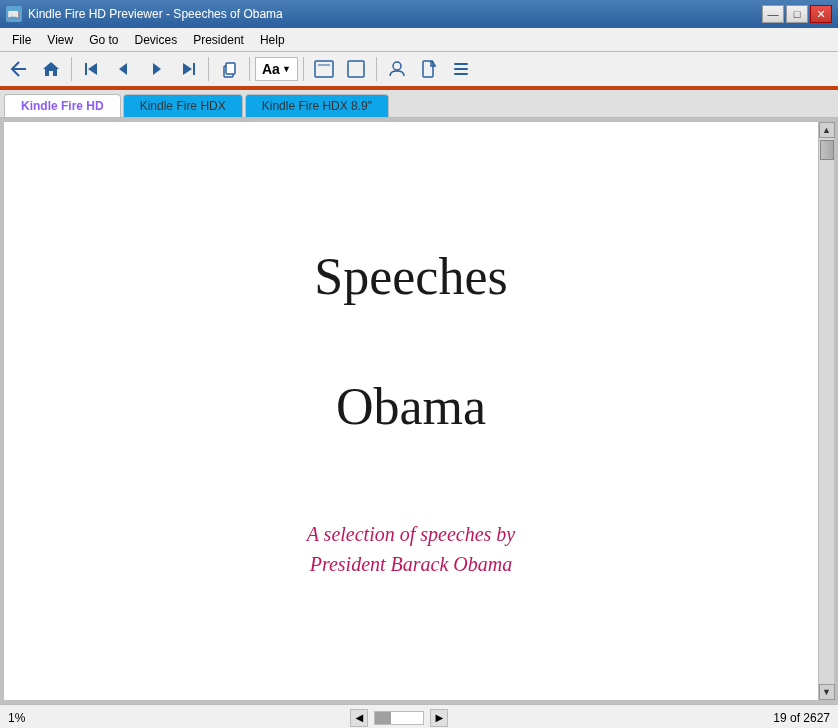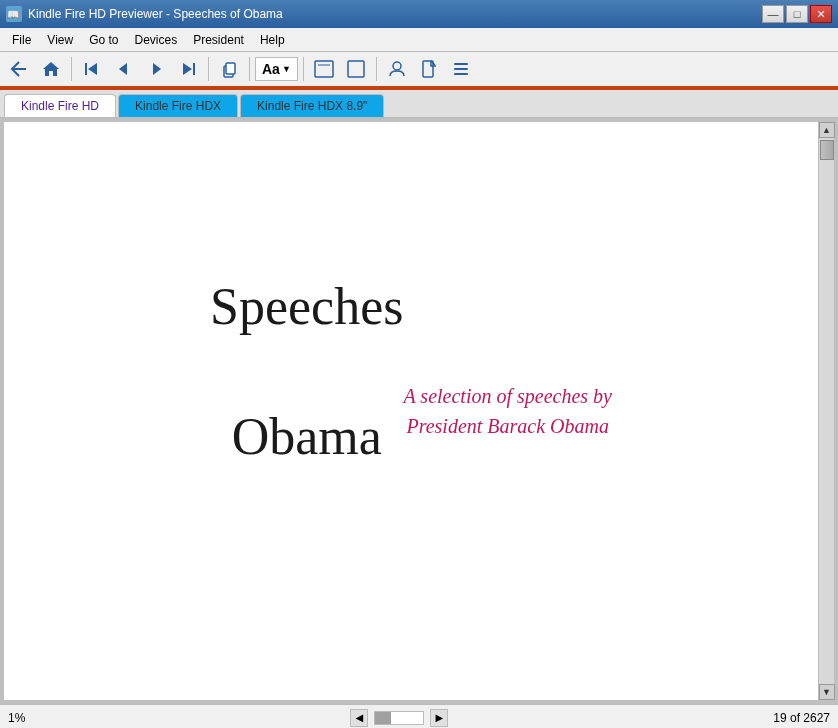--- a/index.html
+++ b/index.html
@@ -123,42 +123,43 @@
       border: 1px solid #bbb;
       border-bottom: none;
       margin-right: 2px;
       border-radius: 4px 4px 0 0;
       background: #0ea5e9;
       color: #333;
     }
     .tab.active {
       background: white;
       border-color: #bbb;
-      color: #4c1d95;
-      font-weight: normal;
+      color: #8b5cf6;
+      font-weight: bold;
     }
 
     
     .main-area {
       display: flex;
       background: #c0c0c0;
       height: calc(728px - 28px - 22px - 38px - 28px - 26px);
     }
     .content-wrapper {
       flex: 1;
       background: white;
       overflow: hidden;
       position: relative;
       margin: 4px 0 4px 4px;
     }
     .content-page {
       width: 100%;
       height: 100%;
       background: white;
       display: flex;
+      flex-direction: column;
       align-items: center;
       justify-content: center;
       padding: 40px;
     }
     .book-title {
       font-family: Georgia, 'Times New Roman', serif;
       font-size: 52px;
       font-weight: normal;
       color: #1a1a1a;
       text-align: center;

